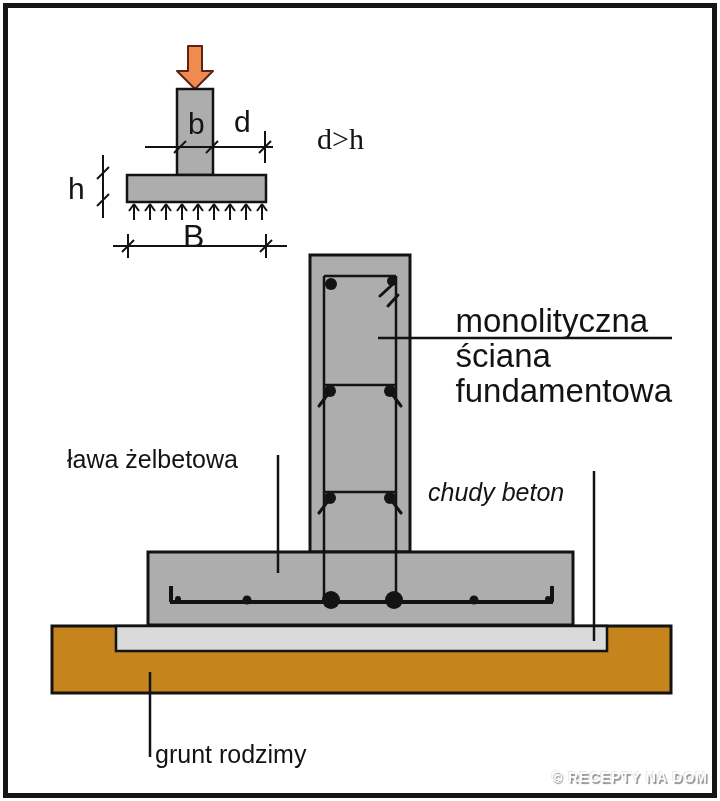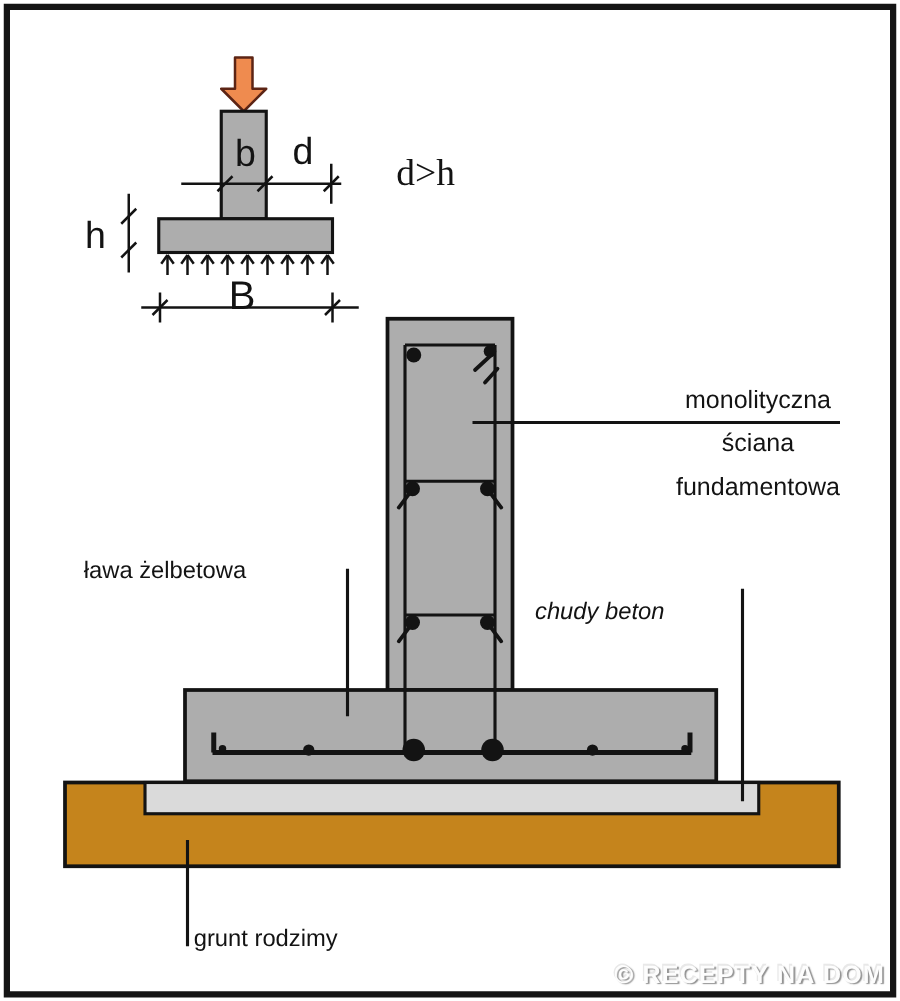--- a/index.html
+++ b/index.html
@@ -16,24 +16,24 @@
   .arrow-shape{fill:var(--arrow);stroke:var(--arrow_outline);stroke-width:2;stroke-linejoin:round;}
   .ln{stroke:var(--line);stroke-width:2;fill:none;}
   .ln25{stroke:var(--line);stroke-width:2.5;fill:none;}
   .rebar{stroke:var(--line);stroke-width:2.5;fill:none;}
   .rebar-thick{stroke:var(--line);stroke-width:4;fill:none;}
   .dot{fill:var(--line);}
   .hook{stroke:var(--line);stroke-width:3;fill:none;stroke-linecap:round;}
   .txt{position:absolute;white-space:nowrap;}
   .dim-label{font-size:30px;line-height:1;}
   .dim-label-b{font-size:32px;line-height:1;}
-  .part-label{font-size:19px;line-height:1;}
-  .wall-label{font-size:20px;line-height:35px;text-align:center;}
+  .part-label{font-size:25px;line-height:1;}
+  .wall-label{font-size:33px;line-height:35px;text-align:left;}
   .watermark{
-    font-size:20px;font-weight:bold;letter-spacing:1px;color:#fdfdfd;
+    font-size:14px;font-weight:bold;letter-spacing:1px;color:#fdfdfd;
     text-shadow:1.5px 1.5px 1px #8f8f8f, -1px -1px 0 #e8e8e8;
   }
 </style>
 </head>
 <body>
 
 <div id="canvas">
 
   <svg width="720" height="801" viewBox="0 0 720 801">
 

